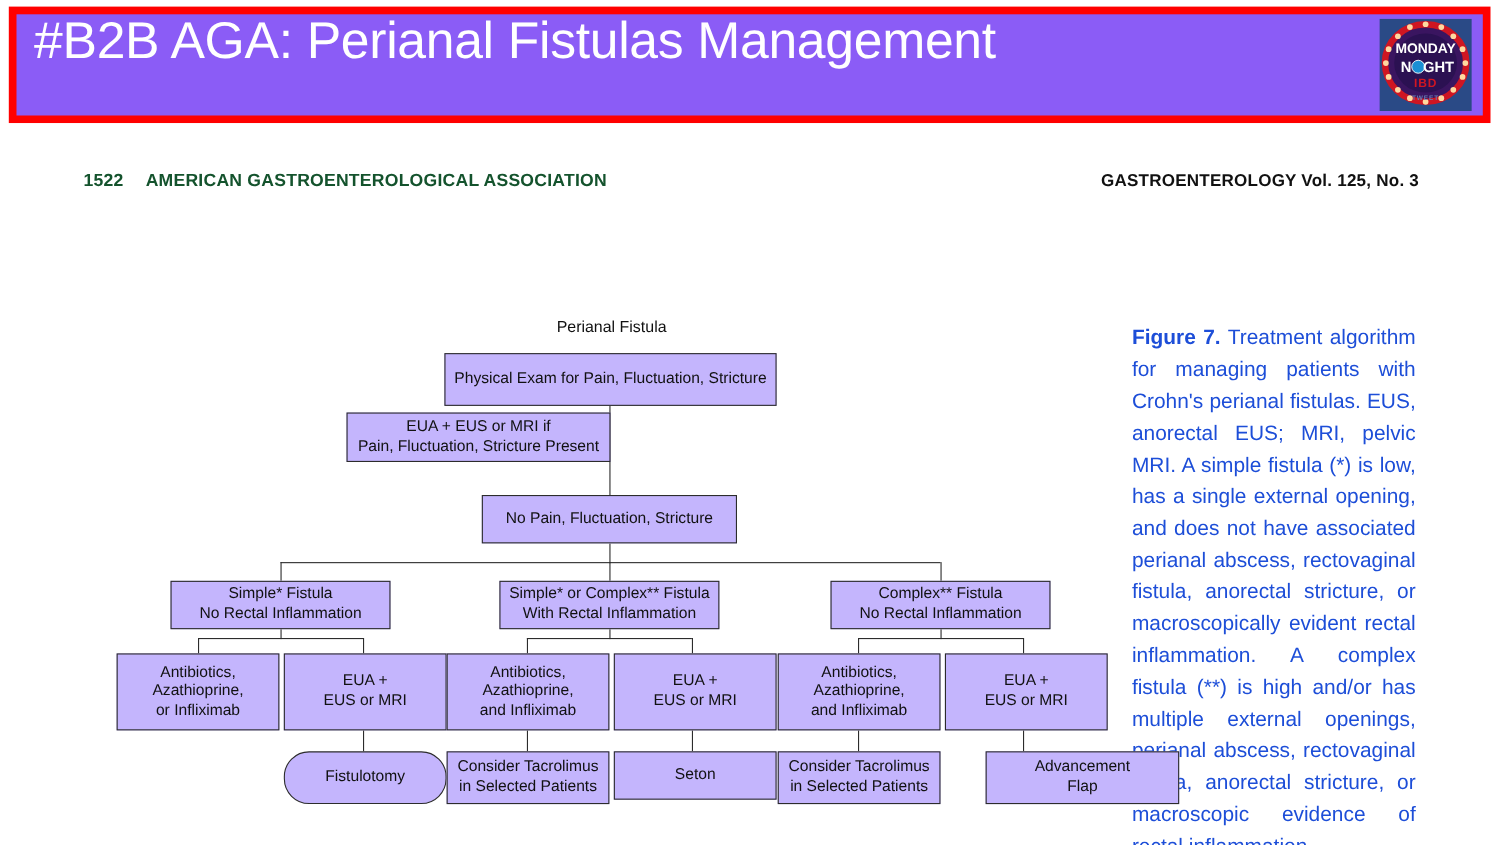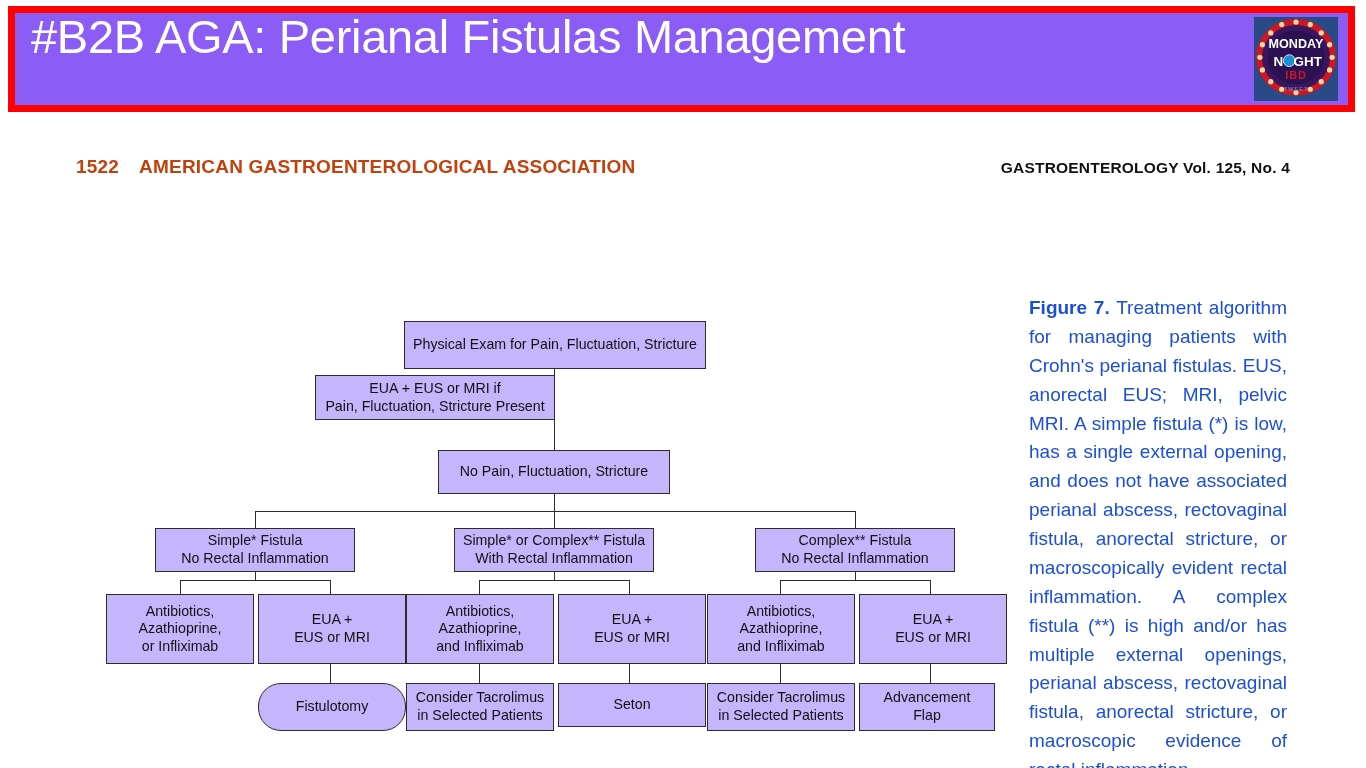--- a/index.html
+++ b/index.html
@@ -53,23 +53,23 @@
   }
   .journal-head {
     position: absolute;
     top: 44px; left: 0; width: 1366px;
     padding: 0 76px;
     display: flex;
     justify-content: space-between;
     align-items: baseline;
   }
   .jh-left {
-    font-size: 19px;
+    font-size: 16px;
     font-weight: bold;
-    color: #c2410c;
+    color: #14532d;
     letter-spacing: 0.2px;
     white-space: nowrap;
   }
   .jh-left .folio { margin-right: 20px; }
   .jh-right {
     font-size: 15.5px;
     font-weight: bold;
     color: #111;
     letter-spacing: 0.2px;
     white-space: nowrap;
@@ -168,25 +168,26 @@
     </div>
   </div>
 </div>
 
 <div class="page-area">
 
   <div class="journal-head">
     <div class="jh-left">
       <span class="folio">1522</span><span>AMERICAN GASTROENTEROLOGICAL ASSOCIATION</span>
     </div>
-    <div class="jh-right">GASTROENTEROLOGY Vol. 125, No. 4</div>
+    <div class="jh-right">GASTROENTEROLOGY Vol. 125, No. 3</div>
   </div>
 
   <div class="figure-area">
 
+    <div class="fc-title">Perianal Fistula</div>
 
     <div class="node" style="left:304px; top:39px; width:302px; height:48px;">
       <span class="ln">Physical Exam for Pain, Fluctuation, Stricture</span>
     </div>
 
     <div class="conn v" style="left:454px; top:87px; height:81px;"></div>
 
     <div class="node" style="left:338px; top:168px; width:232px; height:44px;">
       <span class="ln">No Pain, Fluctuation, Stricture</span>
     </div>
@@ -273,21 +274,21 @@
       <span class="ln">Consider Tacrolimus</span>
       <span class="ln">in Selected Patients</span>
     </div>
     <div class="node" style="left:458px; top:401px; width:148px; height:44px;">
       <span class="ln">Seton</span>
     </div>
     <div class="node" style="left:607px; top:401px; width:148px; height:48px;">
       <span class="ln">Consider Tacrolimus</span>
       <span class="ln">in Selected Patients</span>
     </div>
-    <div class="node" style="left:759px; top:401px; width:136px; height:48px;">
+    <div class="node" style="left:796px; top:401px; width:176px; height:48px;">
       <span class="ln">Advancement</span>
       <span class="ln">Flap</span>
     </div>
   </div>
 
   <div class="caption">
     <b>Figure 7.</b><span> Treatment algorithm for managing patients with Crohn's perianal fistulas. EUS, anorectal EUS; MRI, pelvic MRI. A simple fistula (*) is low, has a single external opening, and does not have associated perianal abscess, rectovaginal fistula, anorectal stricture, or macroscopically evident rectal inflammation. A complex fistula (**) is high and/or has multiple external openings, perianal abscess, rectovaginal fistula, anorectal stricture, or macroscopic evidence of rectal inflammation.</span>
   </div>
 
 </div>

